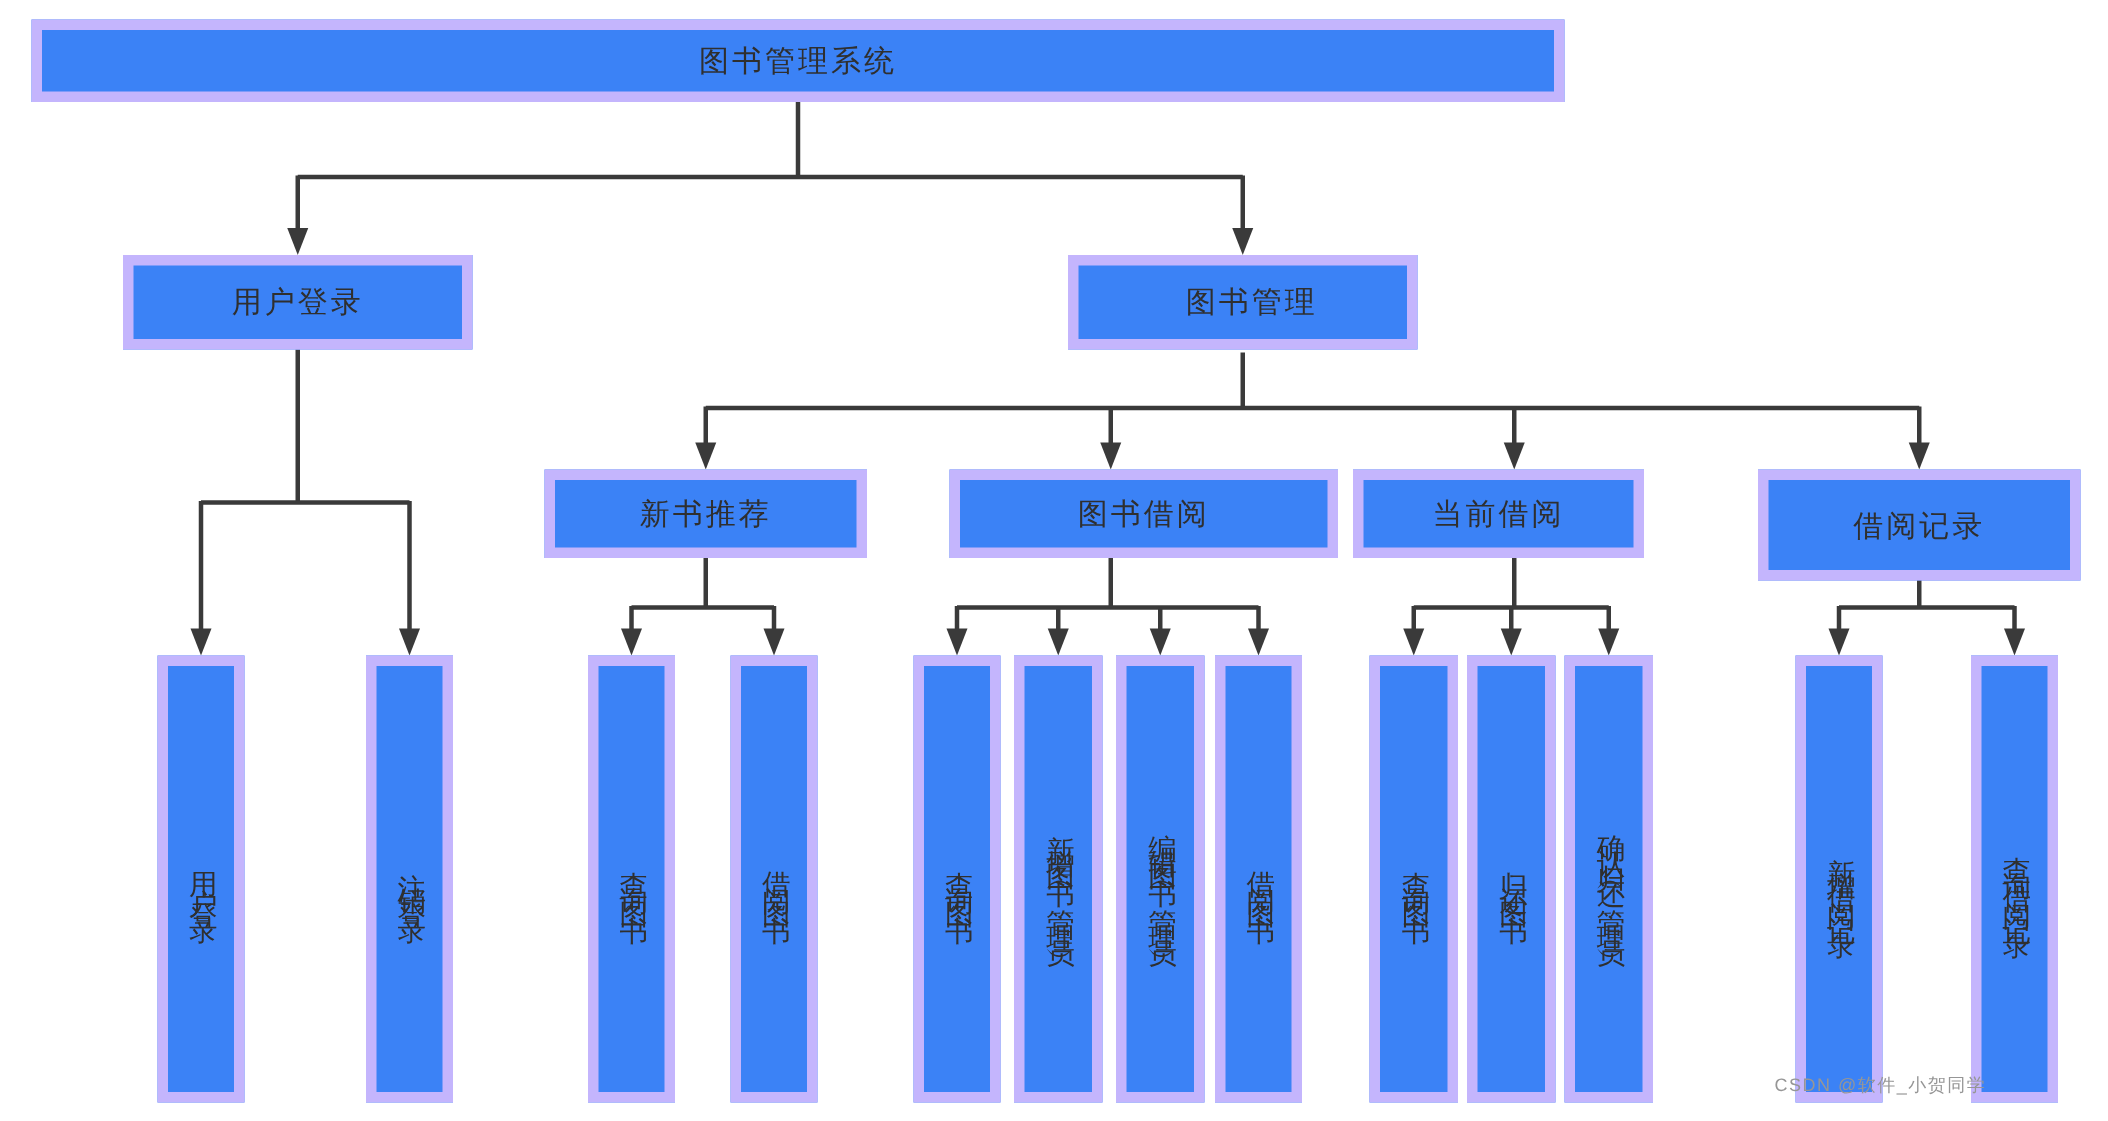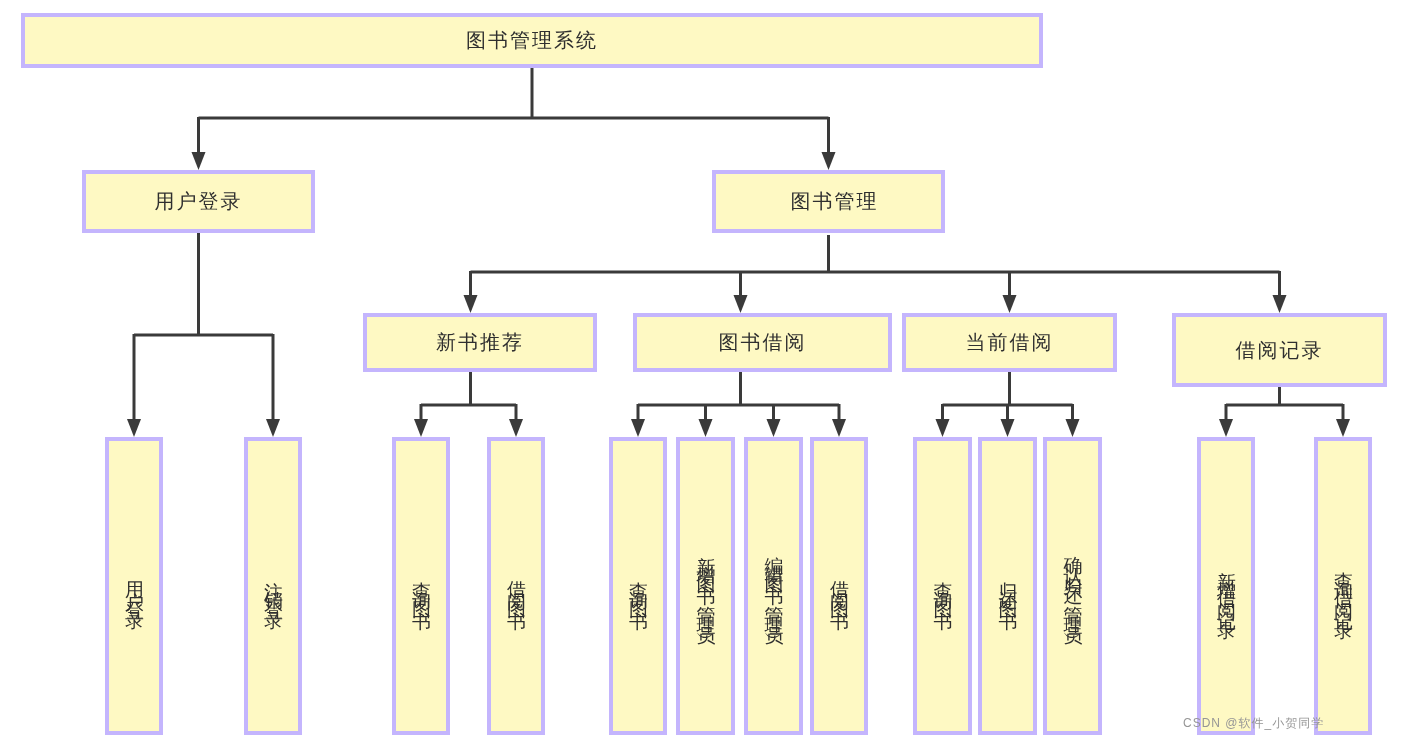--- a/index.html
+++ b/index.html
@@ -7,22 +7,22 @@
     position:relative;
     width:1405px;height:747px;
     background:#ffffff;
     overflow:hidden;
     font-family:"Liberation Sans","DejaVu Sans",sans-serif;
   }
   #wires{position:absolute;left:0;top:0;width:1405px;height:747px;}
   .box{
     position:absolute;
     box-sizing:border-box;
-    border:4px solid #c4b5fd;
-    background:#fef9c3;
+    border:7px solid #c4b5fd;
+    background:#3b82f6;
     display:flex;align-items:center;justify-content:center;
     color:#2f2f2f;
   }
   .hbox{font-size:20px;letter-spacing:2px;}
   .root{font-size:20px;letter-spacing:2px;}
   .vbox{width:58px;top:437px;height:298px;}
   .vbox span{
     writing-mode:vertical-rl;
     text-orientation:mixed;
     font-size:19px;
@@ -114,27 +114,27 @@
     <span>图书管理系统</span>
   </div>
 
   <div class="box hbox" style="left:82px;top:170px;width:233px;height:63px;">
     <span>用户登录</span>
   </div>
   <div class="box hbox" style="left:712px;top:170px;width:233px;height:63px;padding-left:12px;">
     <span>图书管理</span>
   </div>
 
-  <div class="box hbox" style="left:363px;top:313px;width:234px;height:59px;">
+  <div class="box hbox" style="left:363px;top:313px;width:215px;height:59px;">
     <span>新书推荐</span>
   </div>
   <div class="box hbox" style="left:633px;top:313px;width:259px;height:59px;">
     <span>图书借阅</span>
   </div>
-  <div class="box hbox" style="left:902px;top:313px;width:215px;height:59px;">
+  <div class="box hbox" style="left:902px;top:313px;width:194px;height:59px;">
     <span>当前借阅</span>
   </div>
   <div class="box hbox" style="left:1172px;top:313px;width:215px;height:74px;">
     <span>借阅记录</span>
   </div>
 
   <div class="box vbox" style="left:105px;">
     <span>用户登录</span>
   </div>
   <div class="box vbox" style="left:244px;">

